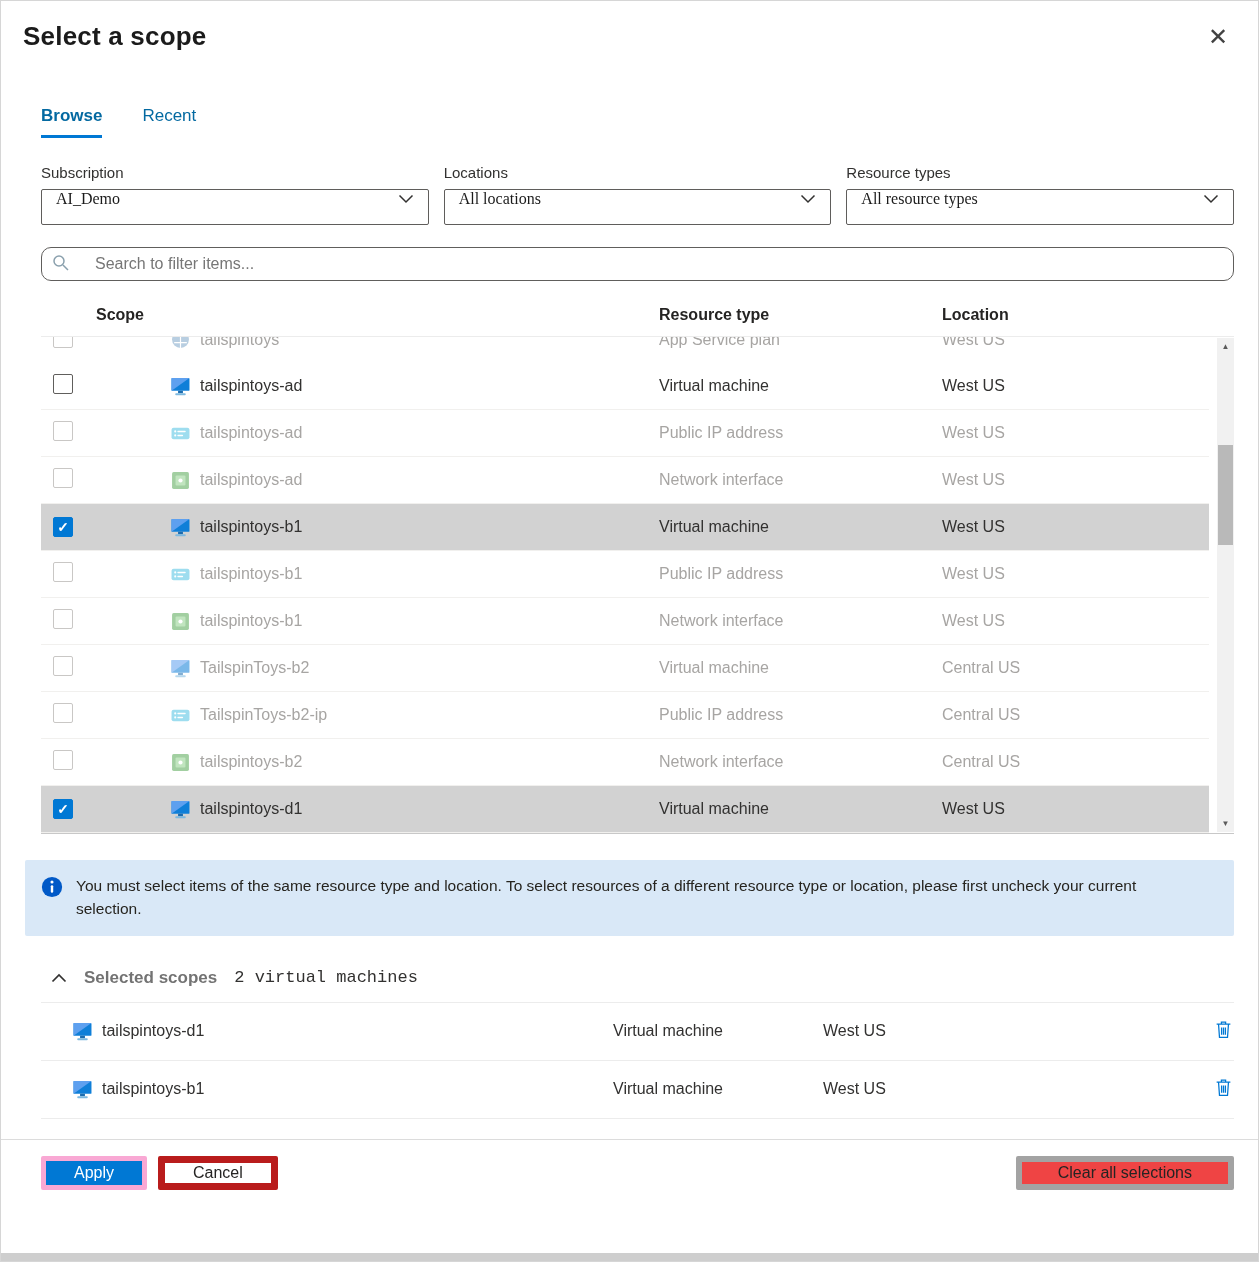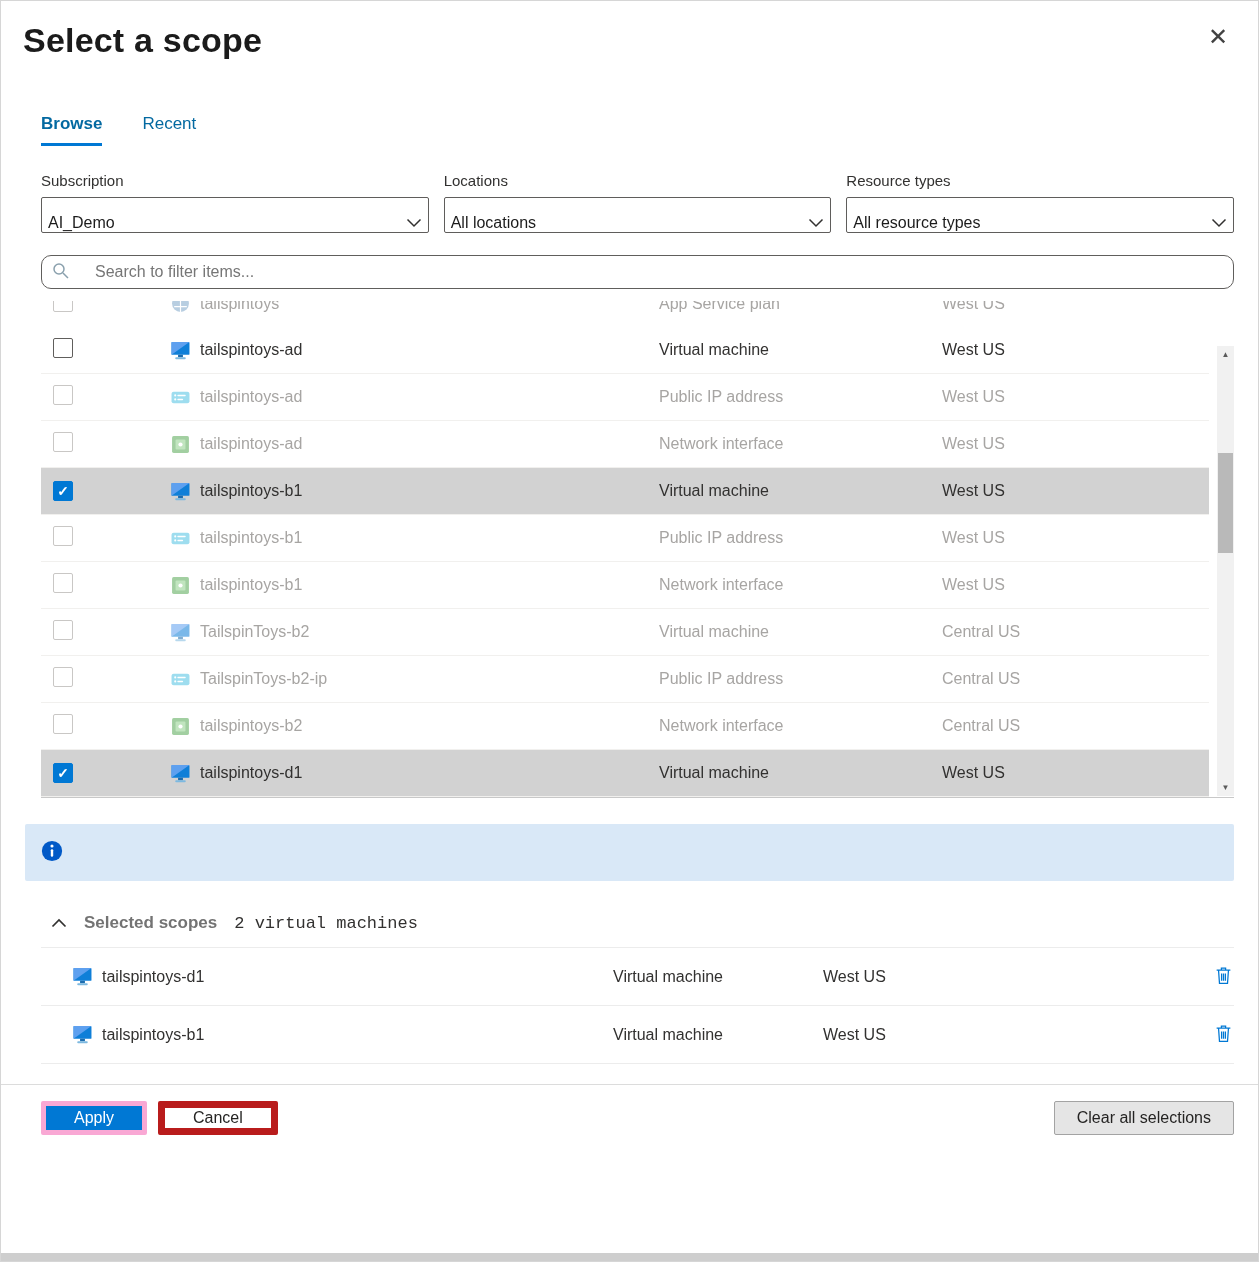--- a/index.html
+++ b/index.html
@@ -6,35 +6,35 @@
   html,body { width:1259px; height:1262px; }
   body {
     font-family: "Liberation Sans", sans-serif;
     background:#fff; color:#323130; overflow:hidden; position:relative;
     border:1px solid #d6d6d6;
   }
   .page { position:relative; width:100%; height:100%; }
 
   
   .dlg-header { padding:20px 24px 0 22px; position:relative; }
-  .dlg-title { font-size:34px; font-weight:700; color:#1b1b1b; letter-spacing:0.2px; }
+  .dlg-title { font-size:26px; font-weight:700; color:#1b1b1b; letter-spacing:0.2px; }
   .close-btn { position:absolute; right:30px; top:24px; background:none; border:none;
     font-size:24px; color:#424242; cursor:pointer; line-height:1; font-family:inherit; }
 
   
   .tabs { display:flex; margin:54px 0 0 40px; }
   .tab { font-size:17px; padding-bottom:9px; margin-right:40px; color:#0369a1; cursor:pointer; }
   .tab.active { font-weight:700; border-bottom:3px solid #0078d4; }
 
   
   .filters { display:flex; gap:15px; margin:26px 24px 0 40px; }
   .filter { flex:1; }
   .filter-label { font-size:15px; margin-bottom:8px; color:#323130; }
   .select { height:36px; border:1px solid #5f5d5b; border-radius:2px; display:flex;
-    align-items:flex-end; justify-content:space-between; padding:0 6px; cursor:pointer; background:#fff; }
+    align-items:flex-start; justify-content:space-between; padding:0 14px; cursor:pointer; background:#fff;font-family:Liberation Serif, serif; }
   .select-value { font-size:16px; color:#1b1b1b; }
 
   
   .search { margin:22px 24px 0 40px; height:34px; border:1px solid #605e5c; border-radius:10px;
     display:flex; align-items:center; padding:0 10px; gap:26px; }
   .search input { flex:1; border:none; outline:none; font-size:16px; font-family:inherit; color:#323130; }
   .search input::placeholder { color:#767676; }
 
   
   .table { margin:12px 24px 0 40px; position:relative; border-bottom:1px solid #c8c8c8; }
@@ -84,21 +84,21 @@
     height:58px; border-bottom:1px solid #ececec; padding-left:32px; font-size:16px; }
   .sel-name-cell { display:flex; align-items:center; }
   .trash-btn { background:none; border:none; cursor:pointer; justify-self:end; padding:2px; }
 
   
   .footer { margin-top:20px; border-top:1px solid #dcdcdc; padding:16px 24px 0 40px;
     display:flex; gap:11px; align-items:center; }
   .btn { height:34px; font-size:16px; font-family:inherit; border-radius:2px; cursor:pointer; }
   .btn-primary { background:#0078d4; color:#fff; border:5px solid #f9a8d4; min-width:106px; }
   .btn-default { background:#fff; color:#252423; border:7px solid #b91c1c; padding:0 28px; }
-  .btn-clear { margin-left:auto; background:#e5e5e5; color:#252423; border:1px solid #a3a3a3; padding:0 22px; }
+  .btn-clear { margin-left:auto; background:#ef4444; color:#252423; border:6px solid #a3a3a3; padding:0 36px; }
 
   .bottom-strip { position:absolute; left:0; right:0; bottom:0; height:8px; background:#cecece; }
 </style>
 </head>
 <body>
 
 <div class="page">
 
   <div class="dlg-header">
     <span class="dlg-title">Select a scope</span>
@@ -142,20 +142,25 @@
 
   <div class="search">
     <span><svg width="17" height="17" viewBox="0 0 17 17">
           <circle cx="7" cy="7" r="5" fill="none" stroke="#8aa0ad" stroke-width="1.5"></circle>
           <line x1="11" y1="11" x2="16" y2="16" stroke="#8aa0ad" stroke-width="1.5"></line>
         </svg></span>
     <input type="text" placeholder="Search to filter items..." style="">
   </div>
 
   <div class="table">
+    <div class="thead">
+      <div class="h-scope">Scope</div>
+      <div>Resource type</div>
+      <div>Location</div>
+    </div>
     <div class="tbody">
       <div class="partial">
           <div class="row disabled">
     <div class="cb-cell">
       <span class="cb"></span>
     </div>
     <div class="name-cell">
 
       <span class="icon">
         <svg width="19" height="19" viewBox="0 0 18 18">
@@ -382,20 +387,21 @@
   </div>
 
   <div class="info">
     <span class="info-icon">
       <svg width="22" height="22" viewBox="0 0 20 20">
           <circle cx="10" cy="10" r="9.2" fill="#0159c7"></circle>
           <rect x="8.9" y="8.3" width="2.2" height="7" rx="1.1" fill="#fff"></rect>
           <circle cx="10" cy="5.4" r="1.4" fill="#fff"></circle>
         </svg>
     </span>
+    <div class="info-text">You must select items of the same resource type and location. To select resources of a different resource type or location, please first uncheck your current selection.</div>
   </div>
 
   <div class="sel-header">
     <button class="collapse-btn">
       <svg width="16" height="10" viewBox="0 0 16 10">
           <path fill="none" stroke="#323130" stroke-width="1.7" d="M1.5 8.5L8 2l6.5 6.5"></path>
         </svg>
     </button>
     <span class="sel-title">Selected scopes</span>
     <span class="sel-count">2 virtual machines</span>

